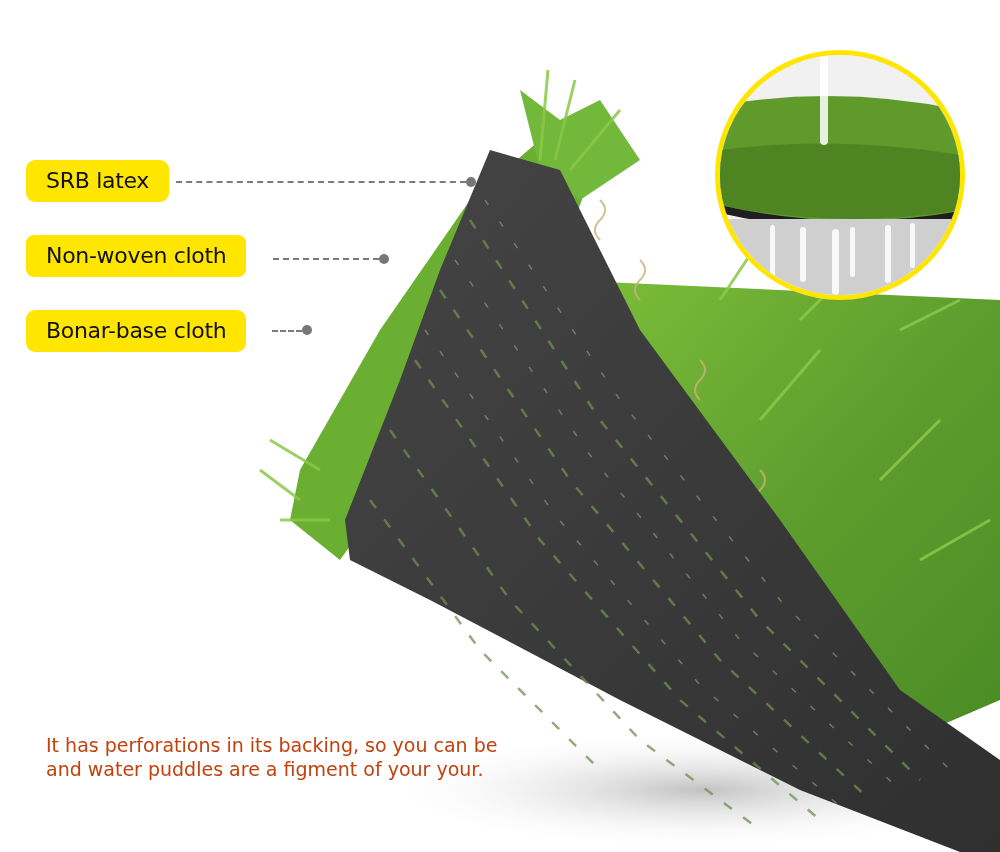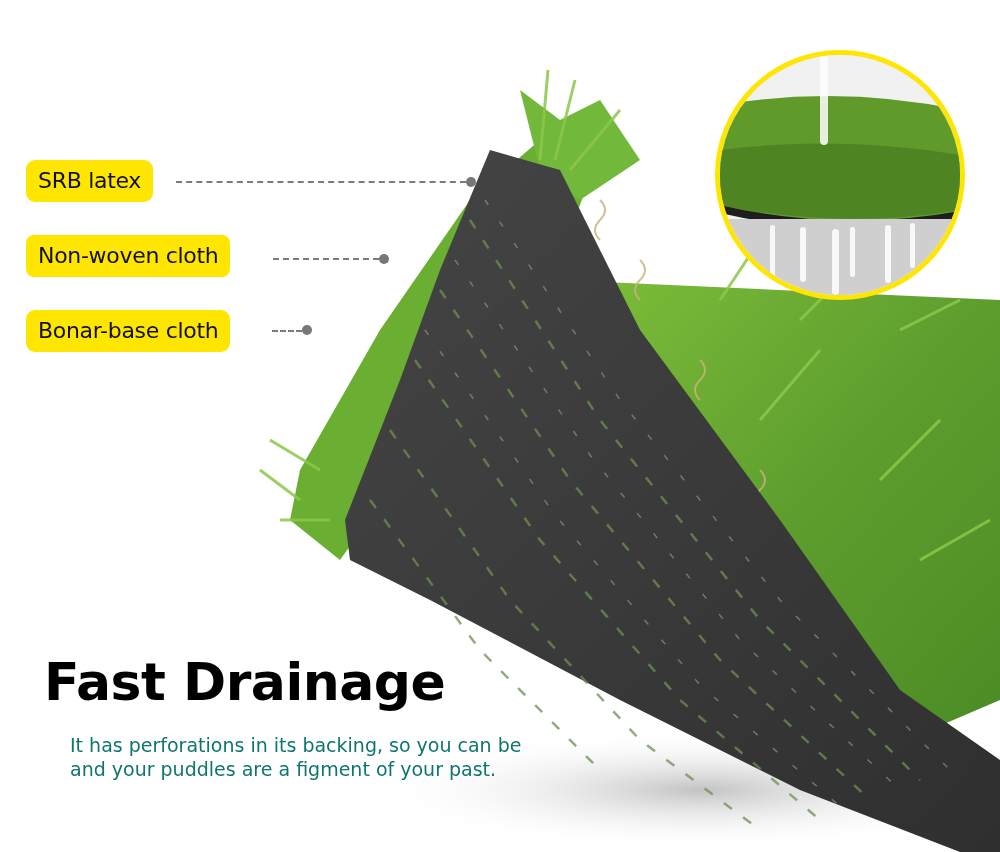--- a/index.html
+++ b/index.html
@@ -1,31 +1,31 @@
 <!DOCTYPE html>
 <html><head>
 <meta charset="utf-8">
 <style>
   html, body { margin:0; padding:0; }
   body { width:1000px; height:852px; overflow:hidden; background:#ffffff; position:relative; font-family:"DejaVu Sans", sans-serif; }
   .scene { position:absolute; left:0; top:0; width:1000px; height:852px; }
   .label {
     position:absolute; background:#ffe600; color:#111; border-radius:9px;
     font-family:"DejaVu Sans", sans-serif; font-size:22px; line-height:42px; height:42px;
-    padding:0 12px; white-space:nowrap; letter-spacing:-0.3px;
+    padding:0 20px; white-space:nowrap; letter-spacing:-0.3px;
   }
   .leader { position:absolute; height:0; border-top:2px dashed #7a7a7a; }
   .dot { position:absolute; width:10px; height:10px; border-radius:50%; background:#777; }
   .headline {
     position:absolute; left:44px; top:652px; font-family:"DejaVu Sans", sans-serif;
     font-weight:bold; font-size:52px; color:#000; letter-spacing:-0.5px; white-space:nowrap;
   }
   .body-text {
     position:absolute; left:46px; top:733px; width:540px; font-family:"DejaVu Sans", sans-serif;
-    font-size:19px; line-height:24px; color:#0f766e;margin-left:24px;
+    font-size:19px; line-height:24px; color:#c2410c;
   }
   .body-text div { white-space:nowrap; }
   .inset {
     position:absolute; left:715px; top:50px; width:240px; height:240px; border-radius:50%;
     border:5px solid #ffe600; overflow:hidden; background:#e8e8e8;
   }
 </style>
 </head>
 <body>
 
@@ -122,18 +122,17 @@
   </div>
   <div class="leader" style="left:273px; top:258px; width:106px;"></div>
   <div class="dot" style="left:379px; top:254px;"></div>
 
   <div class="label" style="left:26px; top:310px;text-align:right;">
     <span>Bonar-base cloth</span>
   </div>
   <div class="leader" style="left:272px; top:330px; width:30px;"></div>
   <div class="dot" style="left:302px; top:325px;"></div>
 
-  <div class="headline">Fast Drainage</div>
   <div class="body-text">
     <div>It has perforations in its backing, so you can be</div>
-    <div>and your puddles are a figment of your past.</div>
+    <div>and water puddles are a figment of your your.</div>
   </div>
 </div>
 
 </body></html>

